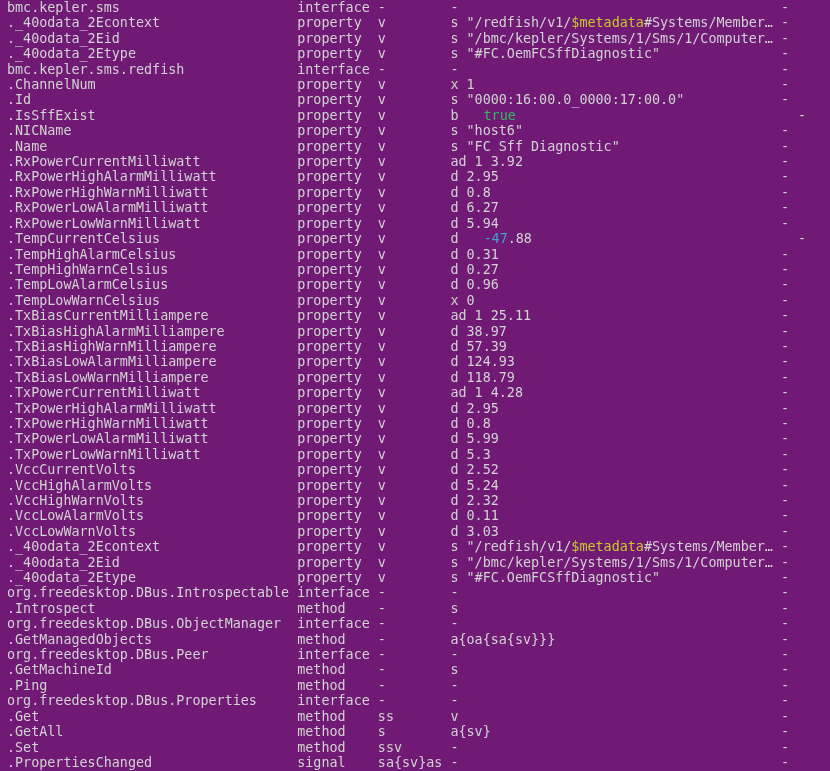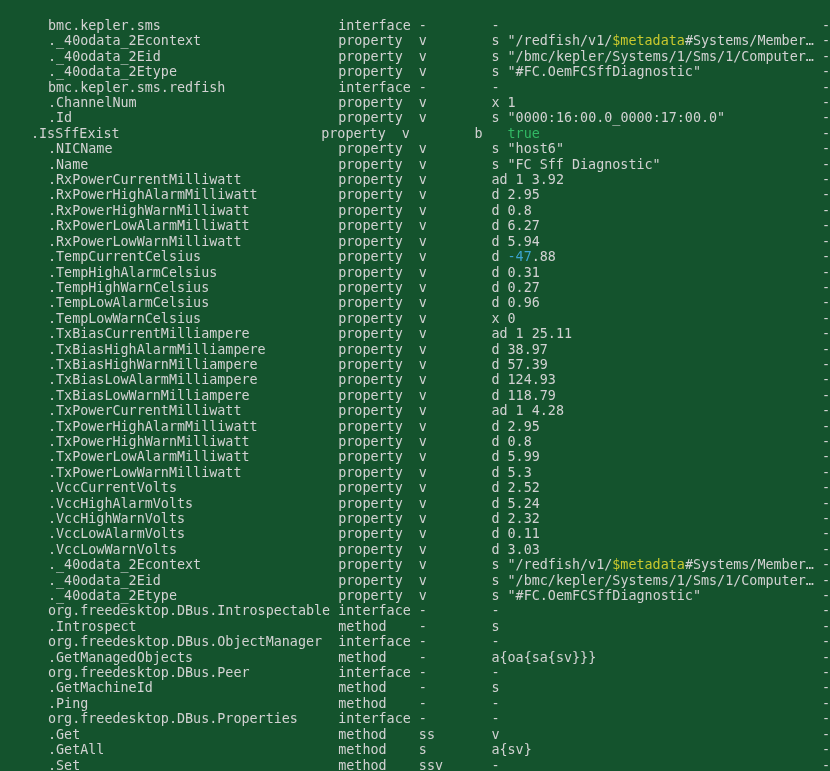--- a/index.html
+++ b/index.html
@@ -5,30 +5,29 @@
   html, body {
     margin: 0;
     padding: 0;
     background: #1c1c1c;
   }
   .terminal {
     box-sizing: border-box;
     width: 830px;
     height: 771px;
     overflow: hidden;
-    background: #14532d;
+    background: #701a75;
     color: #d2d2d2;
     font-family: "DejaVu Sans Mono", "Liberation Mono", monospace;
     font-size: 13.4px;
     line-height: 15.42px;
     white-space: pre;
-    padding: 18px 0 0 7px;
-    text-align: right;
+    padding: 0 0 0 7px;
   }
   .row { height: 15.42px; }
   .c-yellow { color: #c9c92e; margin-top: 9px; }
   .c-green  { color: #32b964; margin-left: 17px; }
-  .c-cyan   { color: #3ca5d2; }
+  .c-cyan   { color: #3ca5d2; margin-left: 17px; }
 </style>
 </head>
 <body>
 
 <div class="terminal"><div class="row"><span>bmc.kepler.sms                      </span><span>interface </span><span>-        </span><span><span>-</span><span>                                        </span></span><span>-</span></div><div class="row"><span>._40odata_2Econtext                 </span><span>property  </span><span>v        </span><span><span>s "/redfish/v1/</span><span class="c-yellow">$metadata</span><span>#Systems/Member…</span><span> </span></span><span>-</span></div><div class="row"><span>._40odata_2Eid                      </span><span>property  </span><span>v        </span><span><span>s "/bmc/kepler/Systems/1/Sms/1/Computer…</span><span> </span></span><span>-</span></div><div class="row"><span>._40odata_2Etype                    </span><span>property  </span><span>v        </span><span><span>s "#FC.OemFCSffDiagnostic"</span><span>               </span></span><span>-</span></div><div class="row"><span>bmc.kepler.sms.redfish              </span><span>interface </span><span>-        </span><span><span>-</span><span>                                        </span></span><span>-</span></div><div class="row"><span>.ChannelNum                         </span><span>property  </span><span>v        </span><span><span>x 1</span><span>                                      </span></span><span>-</span></div><div class="row"><span>.Id                                 </span><span>property  </span><span>v        </span><span><span>s "0000:16:00.0_0000:17:00.0"</span><span>            </span></span><span>-</span></div><div class="row"><span>.IsSffExist                         </span><span>property  </span><span>v        </span><span><span>b </span><span class="c-green">true</span><span>                                   </span></span><span>-</span></div><div class="row"><span>.NICName                            </span><span>property  </span><span>v        </span><span><span>s "host6"</span><span>                                </span></span><span>-</span></div><div class="row"><span>.Name                               </span><span>property  </span><span>v        </span><span><span>s "FC Sff Diagnostic"</span><span>                    </span></span><span>-</span></div><div class="row"><span>.RxPowerCurrentMilliwatt            </span><span>property  </span><span>v        </span><span><span>ad 1 3.92</span><span>                                </span></span><span>-</span></div><div class="row"><span>.RxPowerHighAlarmMilliwatt          </span><span>property  </span><span>v        </span><span><span>d 2.95</span><span>                                   </span></span><span>-</span></div><div class="row"><span>.RxPowerHighWarnMilliwatt           </span><span>property  </span><span>v        </span><span><span>d 0.8</span><span>                                    </span></span><span>-</span></div><div class="row"><span>.RxPowerLowAlarmMilliwatt           </span><span>property  </span><span>v        </span><span><span>d 6.27</span><span>                                   </span></span><span>-</span></div><div class="row"><span>.RxPowerLowWarnMilliwatt            </span><span>property  </span><span>v        </span><span><span>d 5.94</span><span>                                   </span></span><span>-</span></div><div class="row"><span>.TempCurrentCelsius                 </span><span>property  </span><span>v        </span><span><span>d </span><span class="c-cyan">-47</span><span>.88</span><span>                                 </span></span><span>-</span></div><div class="row"><span>.TempHighAlarmCelsius               </span><span>property  </span><span>v        </span><span><span>d 0.31</span><span>                                   </span></span><span>-</span></div><div class="row"><span>.TempHighWarnCelsius                </span><span>property  </span><span>v        </span><span><span>d 0.27</span><span>                                   </span></span><span>-</span></div><div class="row"><span>.TempLowAlarmCelsius                </span><span>property  </span><span>v        </span><span><span>d 0.96</span><span>                                   </span></span><span>-</span></div><div class="row"><span>.TempLowWarnCelsius                 </span><span>property  </span><span>v        </span><span><span>x 0</span><span>                                      </span></span><span>-</span></div><div class="row"><span>.TxBiasCurrentMilliampere           </span><span>property  </span><span>v        </span><span><span>ad 1 25.11</span><span>                               </span></span><span>-</span></div><div class="row"><span>.TxBiasHighAlarmMilliampere         </span><span>property  </span><span>v        </span><span><span>d 38.97</span><span>                                  </span></span><span>-</span></div><div class="row"><span>.TxBiasHighWarnMilliampere          </span><span>property  </span><span>v        </span><span><span>d 57.39</span><span>                                  </span></span><span>-</span></div><div class="row"><span>.TxBiasLowAlarmMilliampere          </span><span>property  </span><span>v        </span><span><span>d 124.93</span><span>                                 </span></span><span>-</span></div><div class="row"><span>.TxBiasLowWarnMilliampere           </span><span>property  </span><span>v        </span><span><span>d 118.79</span><span>                                 </span></span><span>-</span></div><div class="row"><span>.TxPowerCurrentMilliwatt            </span><span>property  </span><span>v        </span><span><span>ad 1 4.28</span><span>                                </span></span><span>-</span></div><div class="row"><span>.TxPowerHighAlarmMilliwatt          </span><span>property  </span><span>v        </span><span><span>d 2.95</span><span>                                   </span></span><span>-</span></div><div class="row"><span>.TxPowerHighWarnMilliwatt           </span><span>property  </span><span>v        </span><span><span>d 0.8</span><span>                                    </span></span><span>-</span></div><div class="row"><span>.TxPowerLowAlarmMilliwatt           </span><span>property  </span><span>v        </span><span><span>d 5.99</span><span>                                   </span></span><span>-</span></div><div class="row"><span>.TxPowerLowWarnMilliwatt            </span><span>property  </span><span>v        </span><span><span>d 5.3</span><span>                                    </span></span><span>-</span></div><div class="row"><span>.VccCurrentVolts                    </span><span>property  </span><span>v        </span><span><span>d 2.52</span><span>                                   </span></span><span>-</span></div><div class="row"><span>.VccHighAlarmVolts                  </span><span>property  </span><span>v        </span><span><span>d 5.24</span><span>                                   </span></span><span>-</span></div><div class="row"><span>.VccHighWarnVolts                   </span><span>property  </span><span>v        </span><span><span>d 2.32</span><span>                                   </span></span><span>-</span></div><div class="row"><span>.VccLowAlarmVolts                   </span><span>property  </span><span>v        </span><span><span>d 0.11</span><span>                                   </span></span><span>-</span></div><div class="row"><span>.VccLowWarnVolts                    </span><span>property  </span><span>v        </span><span><span>d 3.03</span><span>                                   </span></span><span>-</span></div><div class="row"><span>._40odata_2Econtext                 </span><span>property  </span><span>v        </span><span><span>s "/redfish/v1/</span><span class="c-yellow">$metadata</span><span>#Systems/Member…</span><span> </span></span><span>-</span></div><div class="row"><span>._40odata_2Eid                      </span><span>property  </span><span>v        </span><span><span>s "/bmc/kepler/Systems/1/Sms/1/Computer…</span><span> </span></span><span>-</span></div><div class="row"><span>._40odata_2Etype                    </span><span>property  </span><span>v        </span><span><span>s "#FC.OemFCSffDiagnostic"</span><span>               </span></span><span>-</span></div><div class="row"><span>org.freedesktop.DBus.Introspectable </span><span>interface </span><span>-        </span><span><span>-</span><span>                                        </span></span><span>-</span></div><div class="row"><span>.Introspect                         </span><span>method    </span><span>-        </span><span><span>s</span><span>                                        </span></span><span>-</span></div><div class="row"><span>org.freedesktop.DBus.ObjectManager  </span><span>interface </span><span>-        </span><span><span>-</span><span>                                        </span></span><span>-</span></div><div class="row"><span>.GetManagedObjects                  </span><span>method    </span><span>-        </span><span><span>a{oa{sa{sv}}}</span><span>                            </span></span><span>-</span></div><div class="row"><span>org.freedesktop.DBus.Peer           </span><span>interface </span><span>-        </span><span><span>-</span><span>                                        </span></span><span>-</span></div><div class="row"><span>.GetMachineId                       </span><span>method    </span><span>-        </span><span><span>s</span><span>                                        </span></span><span>-</span></div><div class="row"><span>.Ping                               </span><span>method    </span><span>-        </span><span><span>-</span><span>                                        </span></span><span>-</span></div><div class="row"><span>org.freedesktop.DBus.Properties     </span><span>interface </span><span>-        </span><span><span>-</span><span>                                        </span></span><span>-</span></div><div class="row"><span>.Get                                </span><span>method    </span><span>ss       </span><span><span>v</span><span>                                        </span></span><span>-</span></div><div class="row"><span>.GetAll                             </span><span>method    </span><span>s        </span><span><span>a{sv}</span><span>                                    </span></span><span>-</span></div><div class="row"><span>.Set                                </span><span>method    </span><span>ssv      </span><span><span>-</span><span>                                        </span></span><span>-</span></div><div class="row"><span>.PropertiesChanged                  </span><span>signal    </span><span>sa{sv}as </span><span><span>-</span><span>                                        </span></span><span>-</span></div></div>
 
 </body></html>

